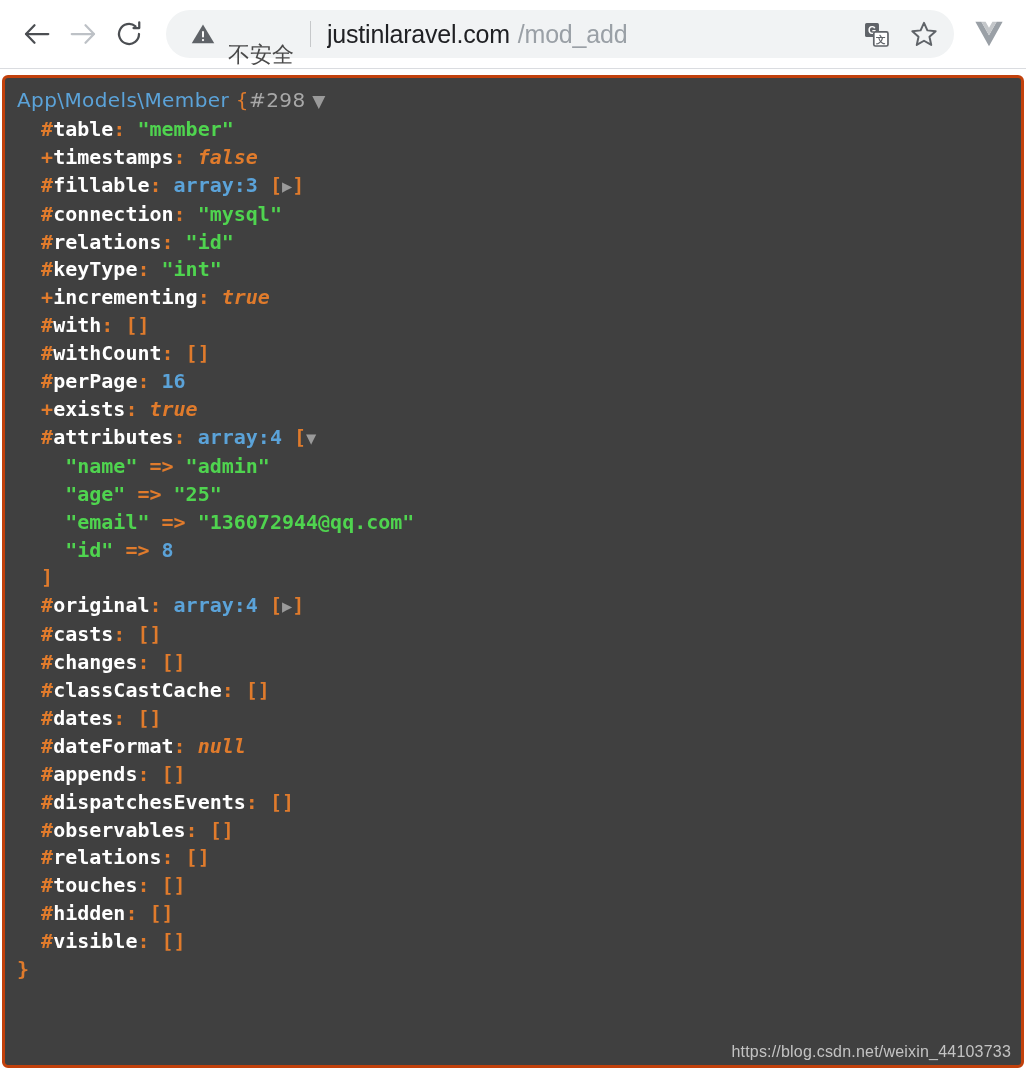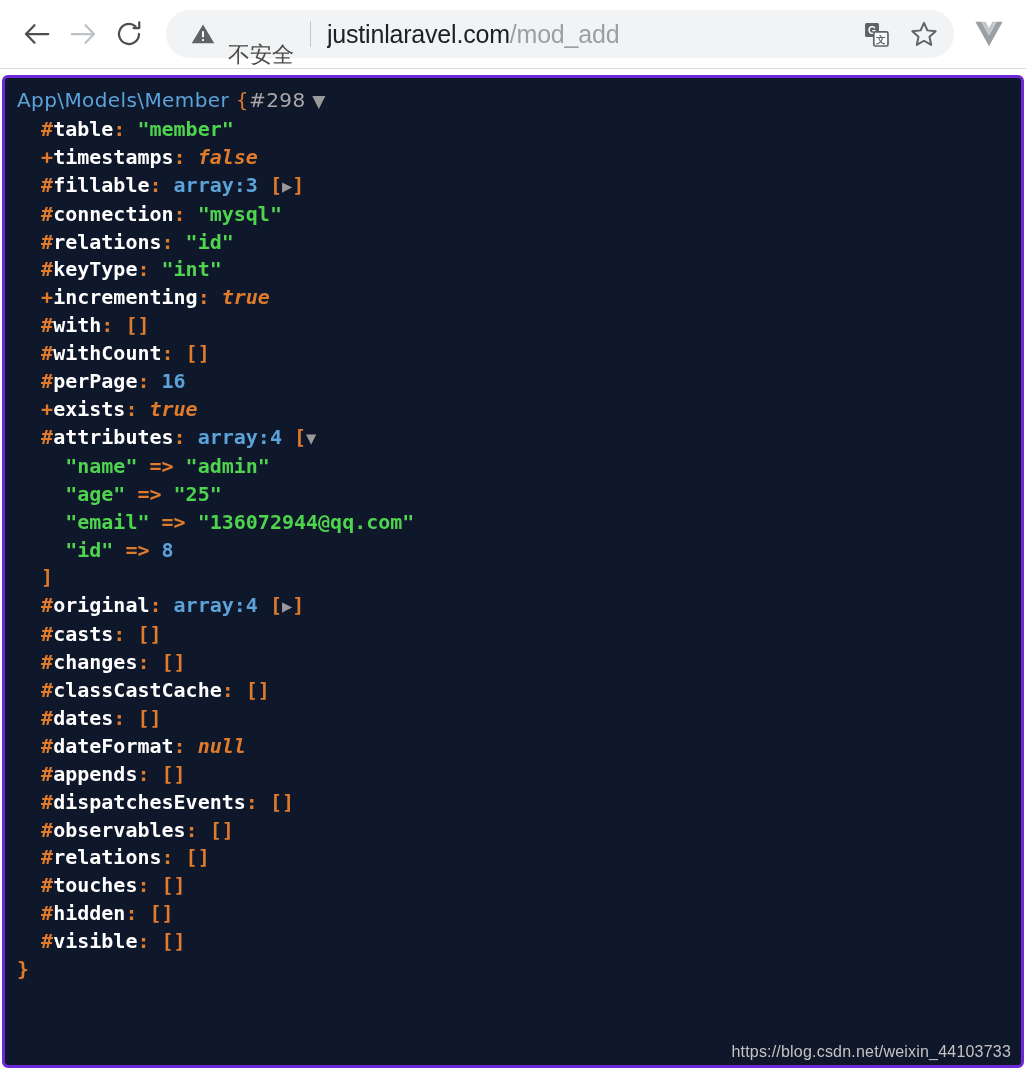--- a/index.html
+++ b/index.html
@@ -69,21 +69,21 @@
   }
   .url-text {
     font-size: 25px;
     color: #202124;
     white-space: nowrap;
     overflow: hidden;
     text-overflow: ellipsis;
     flex: 1 1 auto;
     letter-spacing: -0.2px;
   }
-  .url-path { color: #9aa0a6; }
+  .url-path { color: #9aa0a6; margin-left: 8px; }
 
   .omni-action {
     width: 48px;
     height: 44px;
     display: flex;
     align-items: center;
     justify-content: center;
     flex: 0 0 auto;
     background: transparent;
     border: none;
@@ -108,23 +108,23 @@
   
   .page-body {
     background: #ffffff;
     padding: 6px 0 0 0;
     box-sizing: border-box;
     height: calc(1074px - 68px - 1px);
   }
   .dump-frame {
     position: relative;
     margin: 0 2px;
-    border: 3px solid #6d28d9;
+    border: 3px solid #c2410c;
     border-radius: 6px;
-    background: #0f172a;
+    background: #404040;
     height: 993px;
     box-sizing: border-box;
     overflow: hidden;
   }
   .dump-scroll {
     padding: 9px 0 0 12px;
   }
   .code-line {
     font-family: "DejaVu Sans Mono", monospace;
     font-size: 20px;

